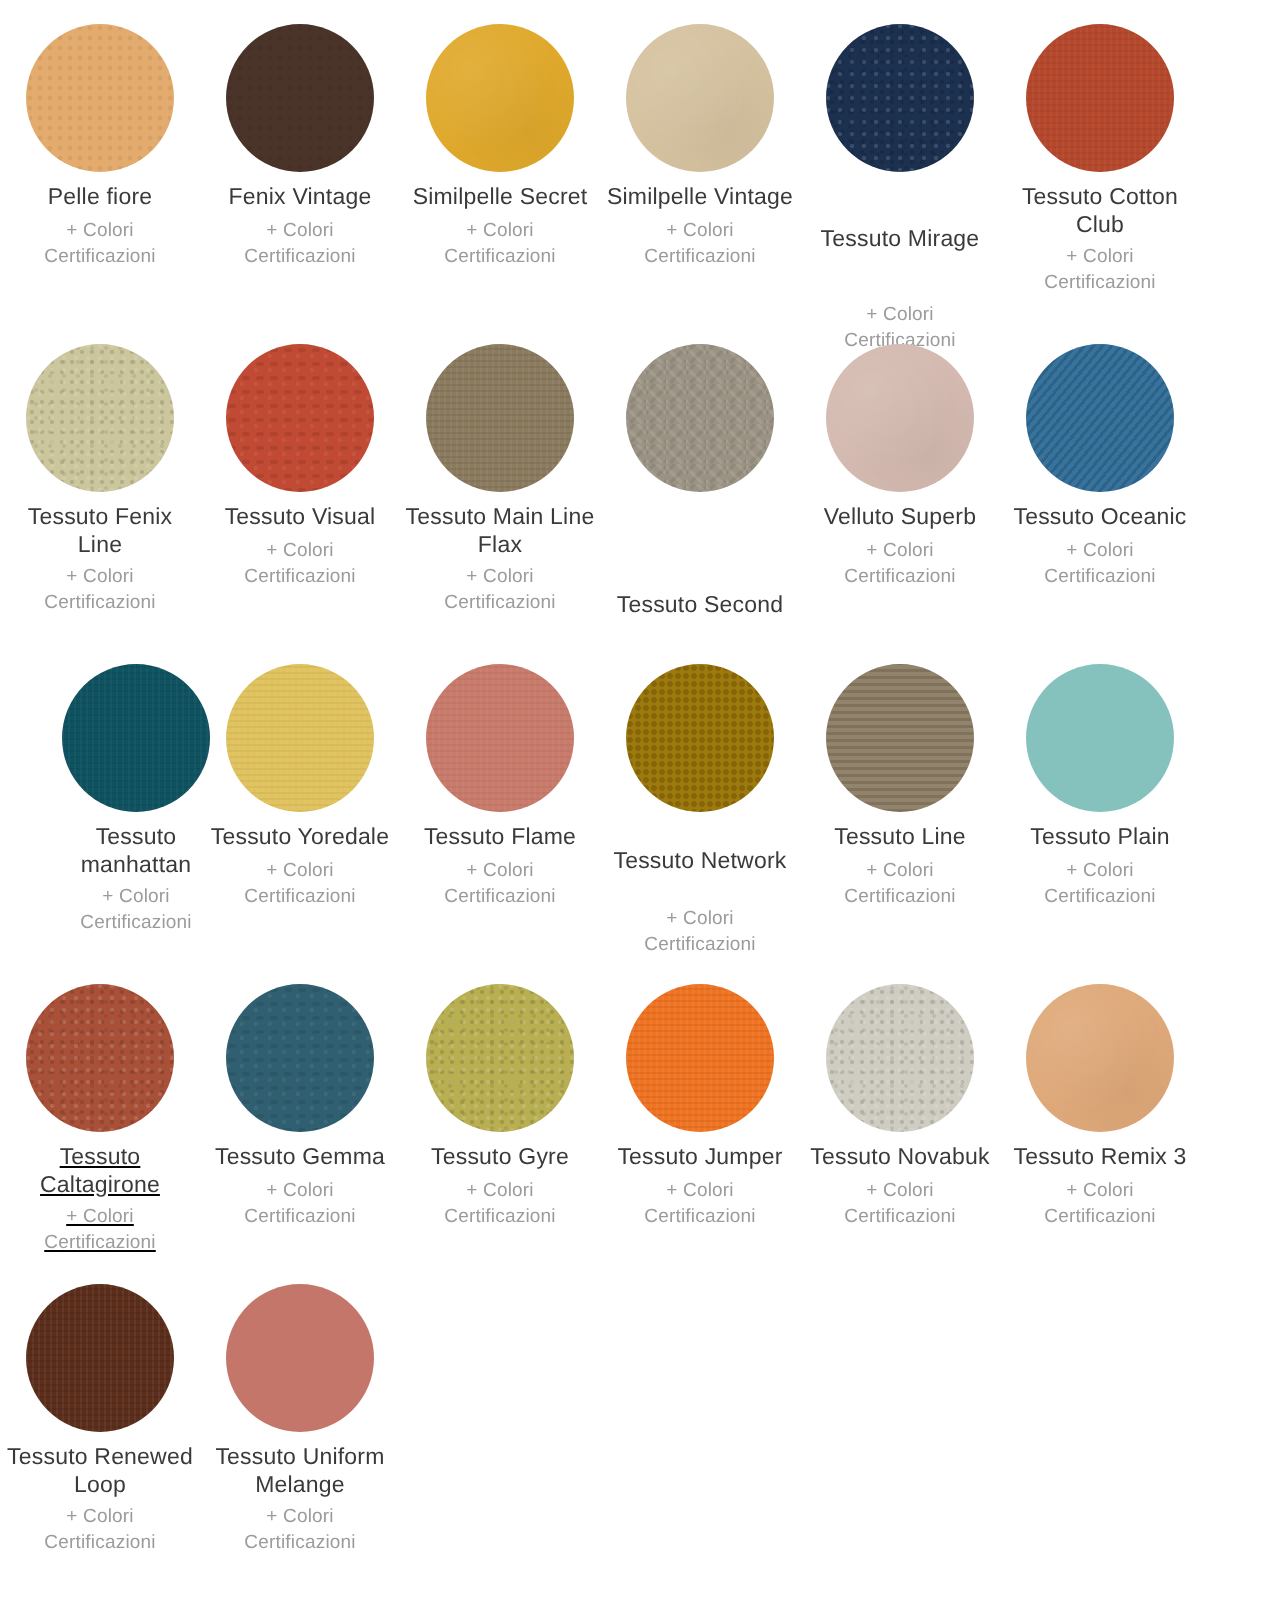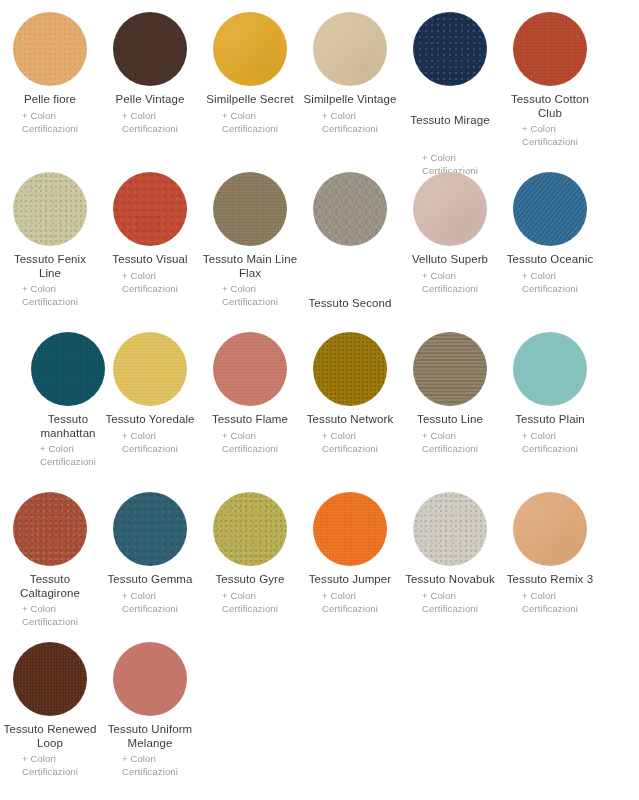--- a/index.html
+++ b/index.html
@@ -110,21 +110,21 @@
     margin-top:7px;
     font-size:11.5px;
     line-height:13.5px;
     color:#3a3a3a;
     text-align:center;
     letter-spacing:.1px;
     max-width:96px;
   }
   .swatch-links{
     margin-top:2px;
-    text-align:left;
+    text-align:center;
     line-height:13px;
   }
   .swatch-link{
     display:block;
     font-size:9.5px;
     color:#9b9b9b;
     letter-spacing:.1px;
     text-decoration:none;
   }
 </style>
@@ -139,21 +139,21 @@
       <div class="swatch-name">Pelle fiore</div>
       <div class="swatch-links">
         <a class="swatch-link" href="#">+ Colori</a>
         <a class="swatch-link" href="#">Certificazioni</a>
       </div>
     </div>
     <div class="swatch-card row-h-1" style="height: 160px;">
       <div class="swatch-circle" style="background: rgb(74, 52, 41);">
         <div class="tex tex-leather"></div>
       </div>
-      <div class="swatch-name">Pelle Vintage</div>
+      <div class="swatch-name">Fenix Vintage</div>
       <div class="swatch-links">
         <a class="swatch-link" href="#">+ Colori</a>
         <a class="swatch-link" href="#">Certificazioni</a>
       </div>
     </div>
     <div class="swatch-card row-h-1" style="height: 160px;">
       <div class="swatch-circle" style="background: rgb(224, 169, 44);">
         <div class="tex tex-suede"></div>
       </div>
       <div class="swatch-name">Similpelle Secret</div>
@@ -275,21 +275,21 @@
     <div class="swatch-card row-h-3" style="height: 160px;">
       <div class="swatch-circle" style="background: rgb(200, 122, 107);">
         <div class="tex tex-linen"></div>
       </div>
       <div class="swatch-name">Tessuto Flame</div>
       <div class="swatch-links">
         <a class="swatch-link" href="#">+ Colori</a>
         <a class="swatch-link" href="#">Certificazioni</a>
       </div>
     </div>
-    <div class="swatch-card row-h-3" style="height: 160px;">
+    <div class="swatch-card row-h-3" style="height: 160px; gap: 12px;">
       <div class="swatch-circle" style="background: rgb(158, 122, 12);">
         <div class="tex tex-dots"></div>
       </div>
       <div class="swatch-name">Tessuto Network</div>
       <div class="swatch-links">
         <a class="swatch-link" href="#">+ Colori</a>
         <a class="swatch-link" href="#">Certificazioni</a>
       </div>
     </div>
     <div class="swatch-card row-h-3" style="height: 160px;">
@@ -305,21 +305,21 @@
     <div class="swatch-card row-h-3" style="height: 160px;">
       <div class="swatch-circle" style="background: rgb(133, 194, 189);">
         <div class="tex tex-plain"></div>
       </div>
       <div class="swatch-name">Tessuto Plain</div>
       <div class="swatch-links">
         <a class="swatch-link" href="#">+ Colori</a>
         <a class="swatch-link" href="#">Certificazioni</a>
       </div>
     </div>
-    <div class="swatch-card row-h-4" style="height: 150px;">
+    <div class="swatch-card row-h-4" style="height: 150px; text-decoration: underline;">
       <div class="swatch-circle" style="background: rgb(168, 80, 56);">
         <div class="tex tex-speckle"></div>
       </div>
       <div class="swatch-name">Tessuto Caltagirone</div>
       <div class="swatch-links">
         <a class="swatch-link" href="#">+ Colori</a>
         <a class="swatch-link" href="#">Certificazioni</a>
       </div>
     </div>
     <div class="swatch-card row-h-4" style="height: 150px;">

